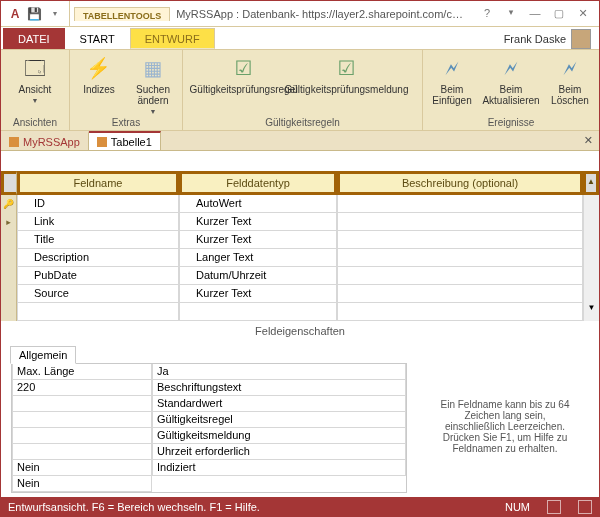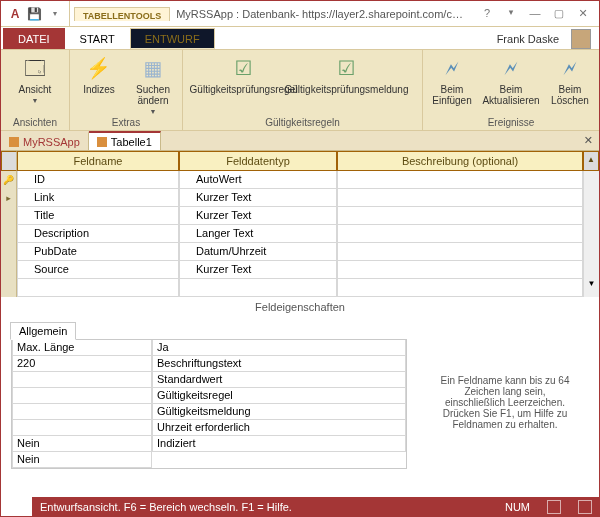--- a/index.html
+++ b/index.html
@@ -8,57 +8,57 @@
   .qat { display: flex; align-items: center; gap: 4px; padding: 0 6px; border-right: 1px solid #d9c99e; height: 100%; }
   .qat-ico { width: 16px; height: 16px; display: flex; align-items: center; justify-content: center; font-size: 12px; }
   .title-center { flex: 1; text-align: center; font-size: 11px; color: #555; white-space: nowrap; overflow: hidden; text-overflow: ellipsis; padding: 0 6px; }
   .ctx-tab { background: #fff4d6; color: #8a6d1a; padding: 3px 8px 0 8px; font-size: 9px; font-weight: bold; border: 1px solid #d9c99e; border-bottom: none; margin-left: 4px; }
   .wincontrols { display: flex; gap: 8px; padding: 0 8px; color: #777; }
   .wincontrols span { width: 16px; text-align: center; cursor: default; }
 
   .ribbon-tabs { height: 22px; display: flex; align-items: flex-end; background: #fff; padding-left: 2px; }
   .rt { padding: 4px 14px 3px; font-size: 11px; border: 1px solid transparent; }
   .rt.file { background: #a43636; color: #fff; }
-  .rt.ctx { background: #0f172a; border: 1px solid #d9c99e; border-bottom: 1px solid #efe6c4; color: #8a6d1a; }
+  .rt.ctx { background: #fde047; border: 1px solid #d9c99e; border-bottom: 1px solid #efe6c4; color: #8a6d1a; }
   .rt-spacer { flex: 1; }
-  .user { display: flex; align-items: center; gap: 12px; padding-right: 8px; font-size: 11px; color: #333; }
+  .user { display: flex; align-items: center; gap: 5px; padding-right: 8px; font-size: 11px; color: #333; }
   .avatar { width: 20px; height: 20px; background: #c7a67a; border: 1px solid #999; }
 
   .ribbon { background: #efe6c4; border-top: 1px solid #d9c99e; border-bottom: 1px solid #d9c99e; height: 82px; display: flex; }
   .group { border-right: 1px solid #d9c99e; padding: 4px 6px 0 6px; display: flex; flex-direction: column; }
   .group-body { display: flex; gap: 8px; align-items: flex-start; flex: 1; }
   .group-label { font-size: 10px; text-align: center; color: #555; padding-bottom: 2px; }
   .rbtn { display: flex; flex-direction: column; align-items: center; width: 46px; font-size: 10px; color: #333; text-align: center; line-height: 11px; }
   .rbtn.big { width: 56px; }
   .rbtn.w { width: 80px; }
   .rbtn .ico { width: 28px; height: 28px; margin-bottom: 2px; display: flex; align-items: center; justify-content: center; font-size: 20px; }
   .drop { font-size: 7px; color: #555; }
 
   .docbar { height: 20px; background: #ece1c4; border-bottom: 1px solid #c9b98a; display: flex; align-items: stretch; }
   .doctab { display: flex; align-items: center; gap: 4px; padding: 0 8px; border-right: 1px solid #c9b98a; font-size: 11px; background: #fff; border-top: 2px solid #a43636; }
   .doctab.inactive { background: #ece1c4; border-top: 2px solid transparent; color: #a43636; }
   .doctab .mini { width: 10px; height: 10px; background: #d98f3e; }
   .docbar .closeall { margin-left: auto; padding: 0 6px; display:flex; align-items:center; color:#555;}
 
   .design-grid { display: grid; grid-template-columns: 16px 162px 158px 1fr 16px; font-size: 11px; }
-  .gh { background: #f9f0c1; border: 1px solid #a16207; text-align: center; padding: 3px 0; color: #5c4b12; }
+  .gh { background: #f9f0c1; border: 3px solid #a16207; text-align: center; padding: 3px 0; color: #5c4b12; margin-top: 20px; }
   .gcell { border: 1px solid #d7d7d7; border-top: none; padding: 2px 16px; height: 18px; background: #fff; white-space: nowrap; overflow:hidden; }
   .gsel { background: #e8e0c2; border-right: 1px solid #c9b98a; display:flex; align-items:center; justify-content:center; font-size:9px; color:#7a6a33;}
   .scroll-col { background: #efefef; border-left: 1px solid #d7d7d7; }
   .scroll-top { background: #dcdcdc; }
 
   .fe-label { text-align: center; font-size: 11px; color: #555; padding: 4px 0; }
   .lower { display: flex; height: 170px; padding: 4px 6px 4px 10px; gap: 10px; }
   .props { width: 396px; border: 1px solid #c9c9c9; font-size: 11px; }
   .prop-tab { display: inline-block; border: 1px solid #c9c9c9; border-bottom: 1px solid #fff; padding: 2px 8px; position: relative; top: 1px; left: -1px; background:#fff;}
   .prop-grid { display: grid; grid-template-columns: 140px 1fr; }
   .pc { border: 1px solid #d7d7d7; border-top: none; padding: 1px 4px; height: 16px; white-space:nowrap; overflow:hidden;}
   .help { flex: 1; display: flex; align-items: center; justify-content: center; text-align: center; font-size: 10px; color: #555; padding: 0 20px; }
 
-  .status { position: absolute; bottom: 0; left: 0; right: 0; height: 20px; background: #a43636; color: #fff; font-size: 11px; display: flex; align-items: center; padding: 0 8px; margin-left: 32px; }
+  .status { position: absolute; bottom: 0; left: 0; right: 0; height: 20px; background: #a43636; color: #fff; font-size: 11px; display: flex; align-items: center; padding: 0 8px; }
   .status .right { margin-left: auto; display:flex; gap:17px; align-items:center;}
   .status .sico { width:14px; height:14px; border:1px solid rgba(255,255,255,.6); }
 </style>
 </head>
 <body>
 
 <div class="titlebar">
   <div class="qat">
     <span class="qat-ico" style="color:#a43636;font-weight:bold">A</span>
     <span class="qat-ico">💾</span>

